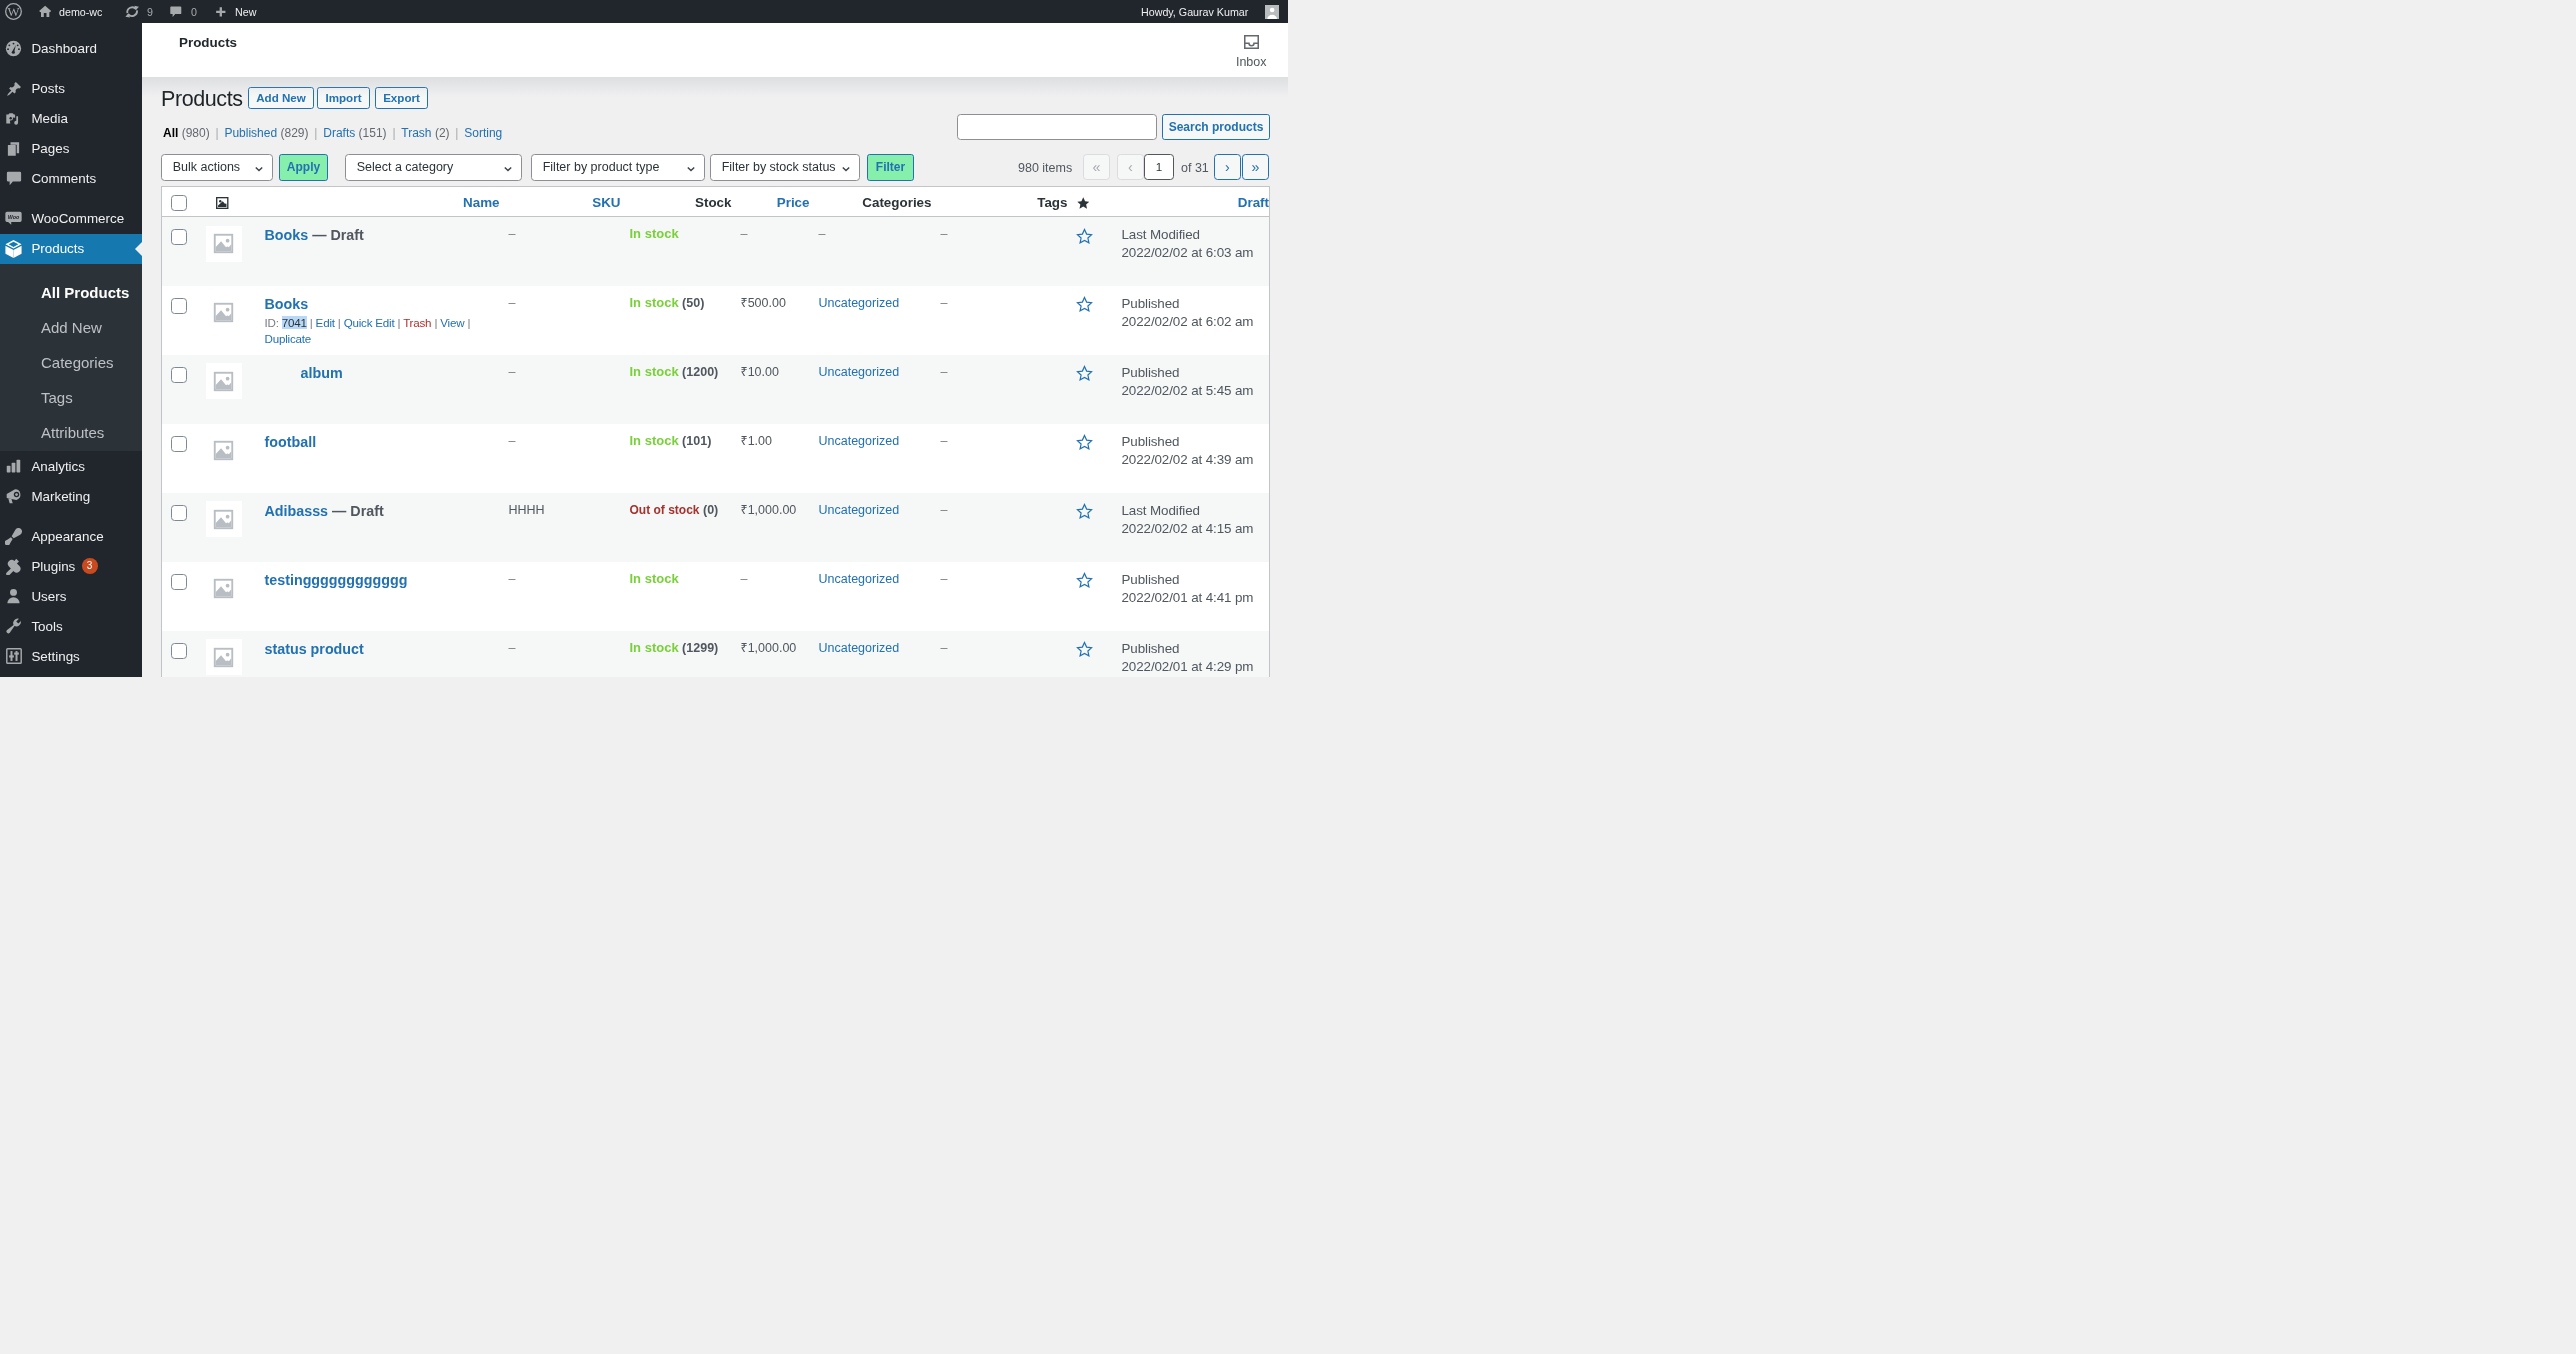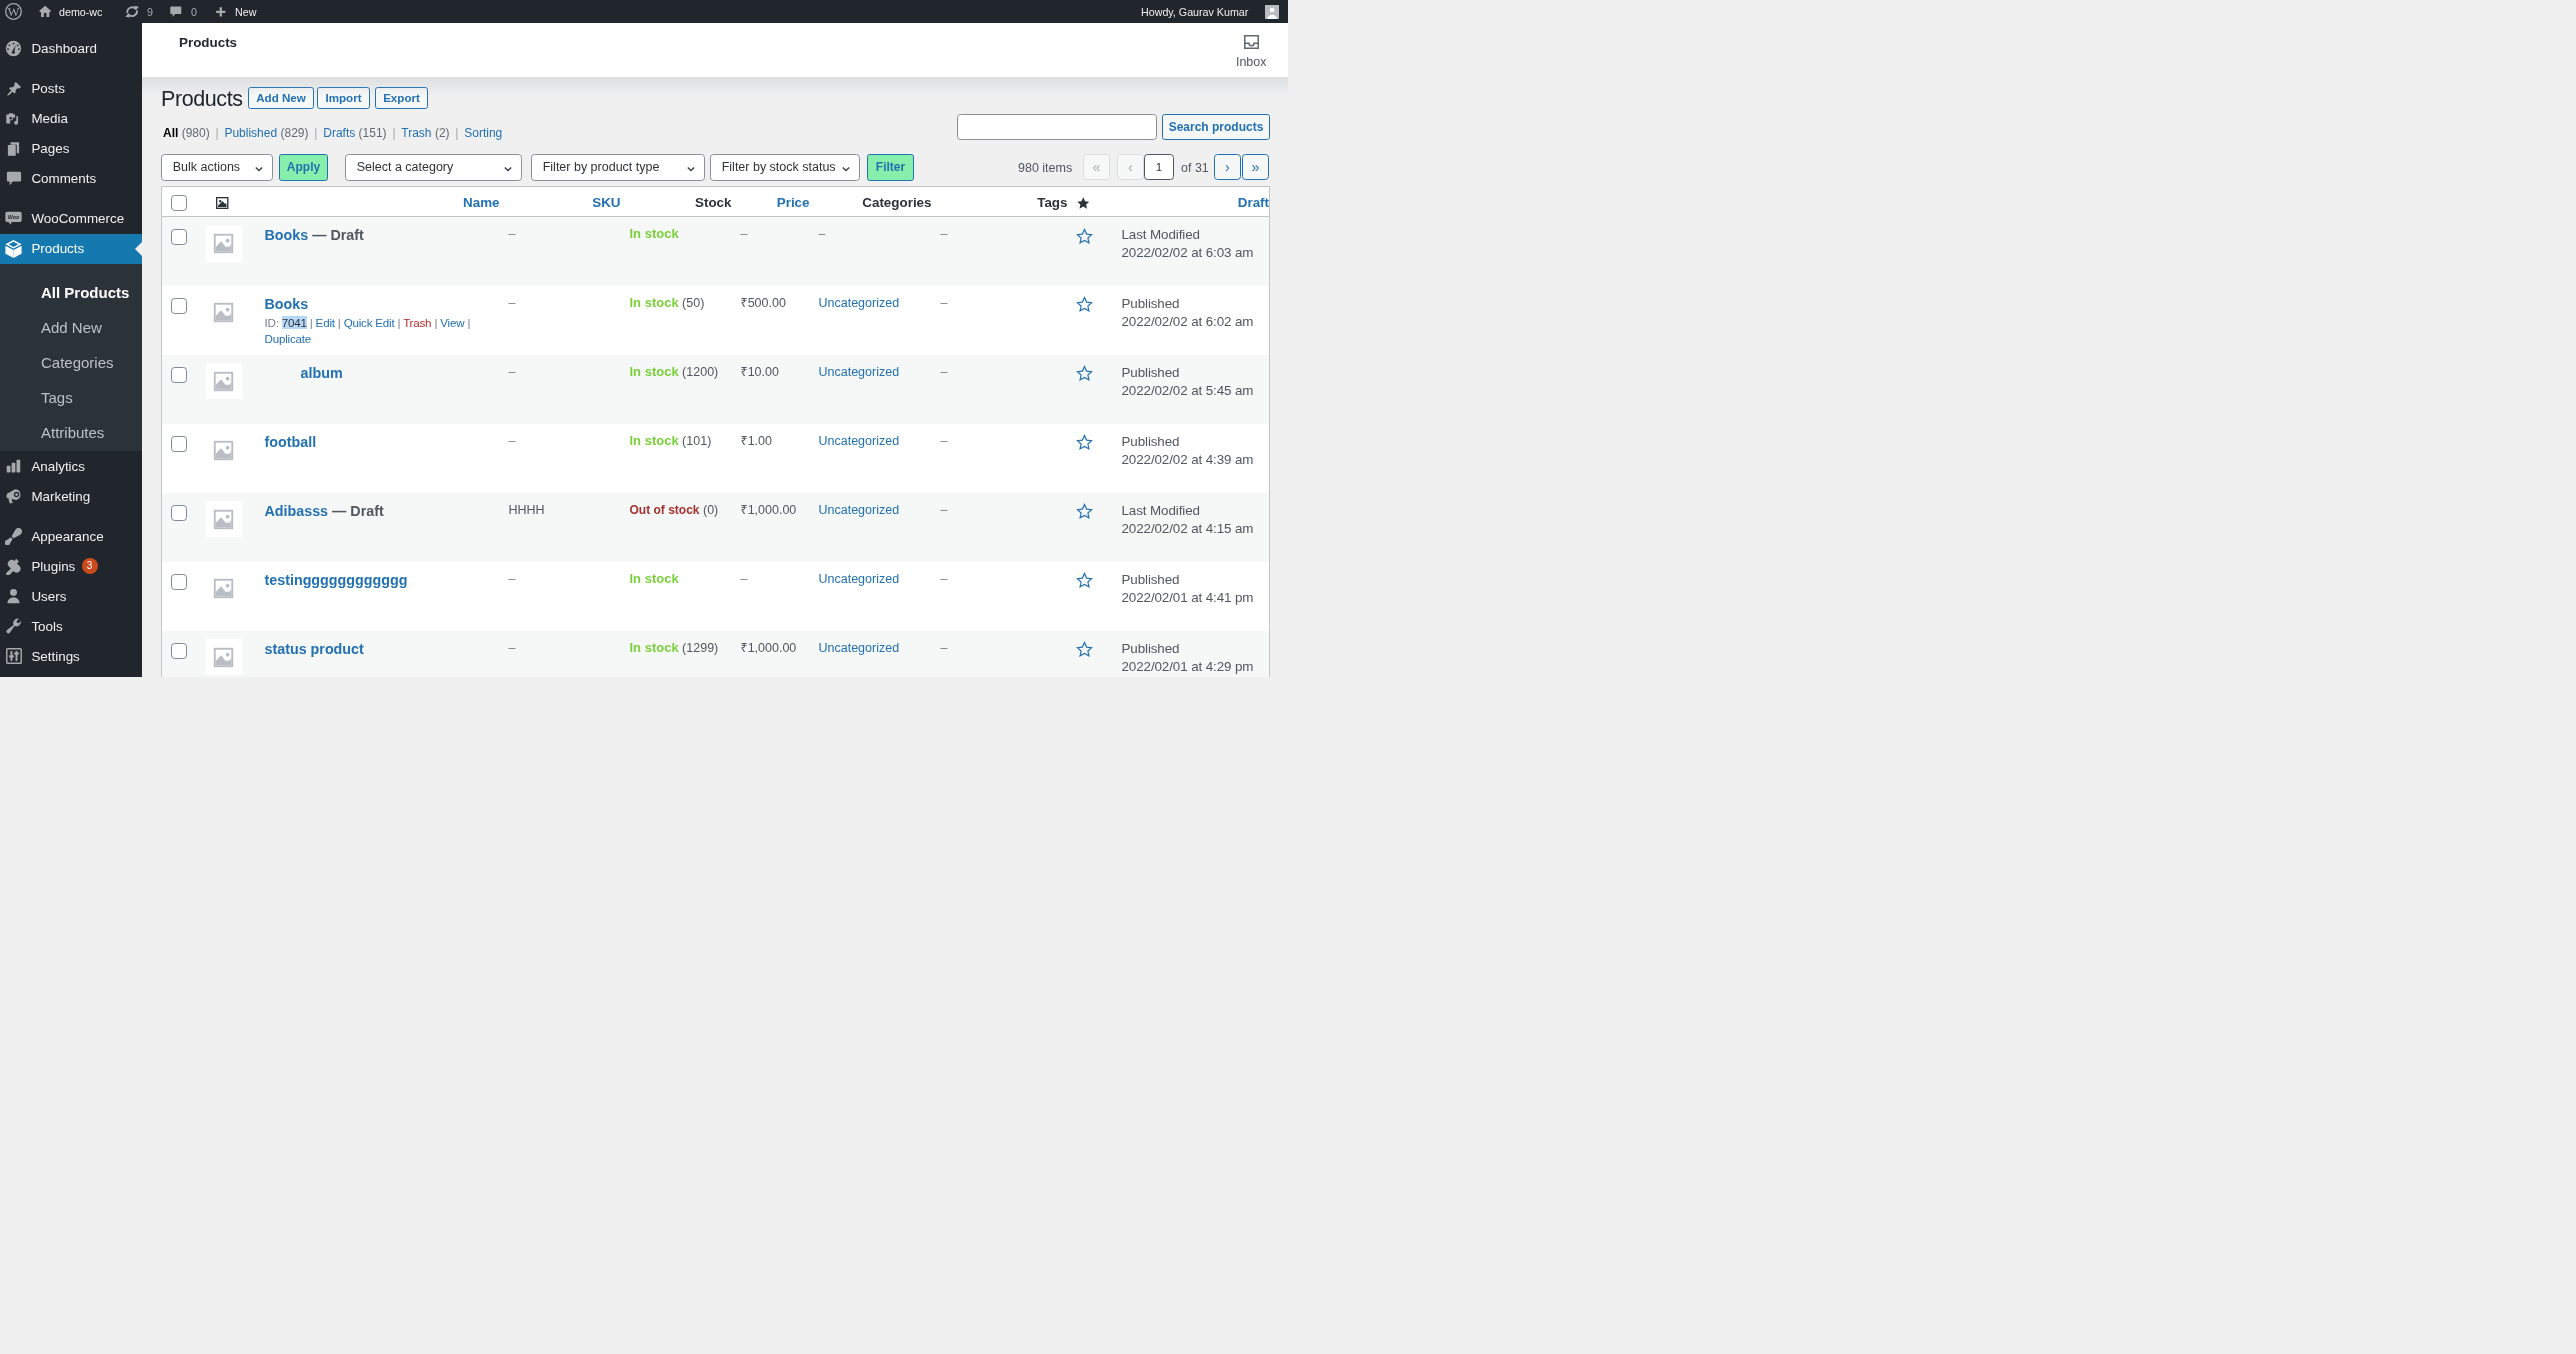--- a/index.html
+++ b/index.html
@@ -69,21 +69,21 @@
 tr.stripe { background:#f6f7f7; }
 thead tr { border-bottom:0.9px solid #c3c4c7; }
 .cbox { width:16px; height:16px; border:0.9px solid #7e8993; border-radius:3.6px; background:#fff; margin-left:0px; margin-top:4px; }
 th .cbox { margin-top:0.9px; }
 .thumbtile { width:36px; height:36px; background:#fff; display:flex; align-items:center; justify-content:center; margin-top:0.9px; }
 .rowtitle { font-size:14.3px; font-weight:bold; color:#2271b1; line-height:21.5px; display:inline-block; }
 .rowtitle .state { color:#50575e; }
 .rowtitle .dash-sep { font-weight:bold; color:#50575e; }
 .instock { color:#7ad03a; font-weight:bold; font-size:13px; }
 .outstock { color:#a3332f; font-weight:bold; font-size:12px; }
-.cnt { color:#50575e; font-weight:400; }
+.cnt { color:#50575e; font-weight:700; }
 .cat a { color:#2271b1; }
 .dim { color:#787c82; }
 .actions { font-size:11.6px; letter-spacing:-0.2px; color:#787c82; line-height:16px; margin-top:0px; white-space:nowrap; }
 .actions a { color:#2271b1; }
 .actions .trash { color:#b32d2e; }
 .actions .idsel { background:#b8d8f8; color:#2c3338; }
 .datecol { line-height:18.4px; color:#50575e; padding-top:9px !important; font-size:13.4px !important; letter-spacing:-0.1px; }
 </style>
 </head>
 <body>

